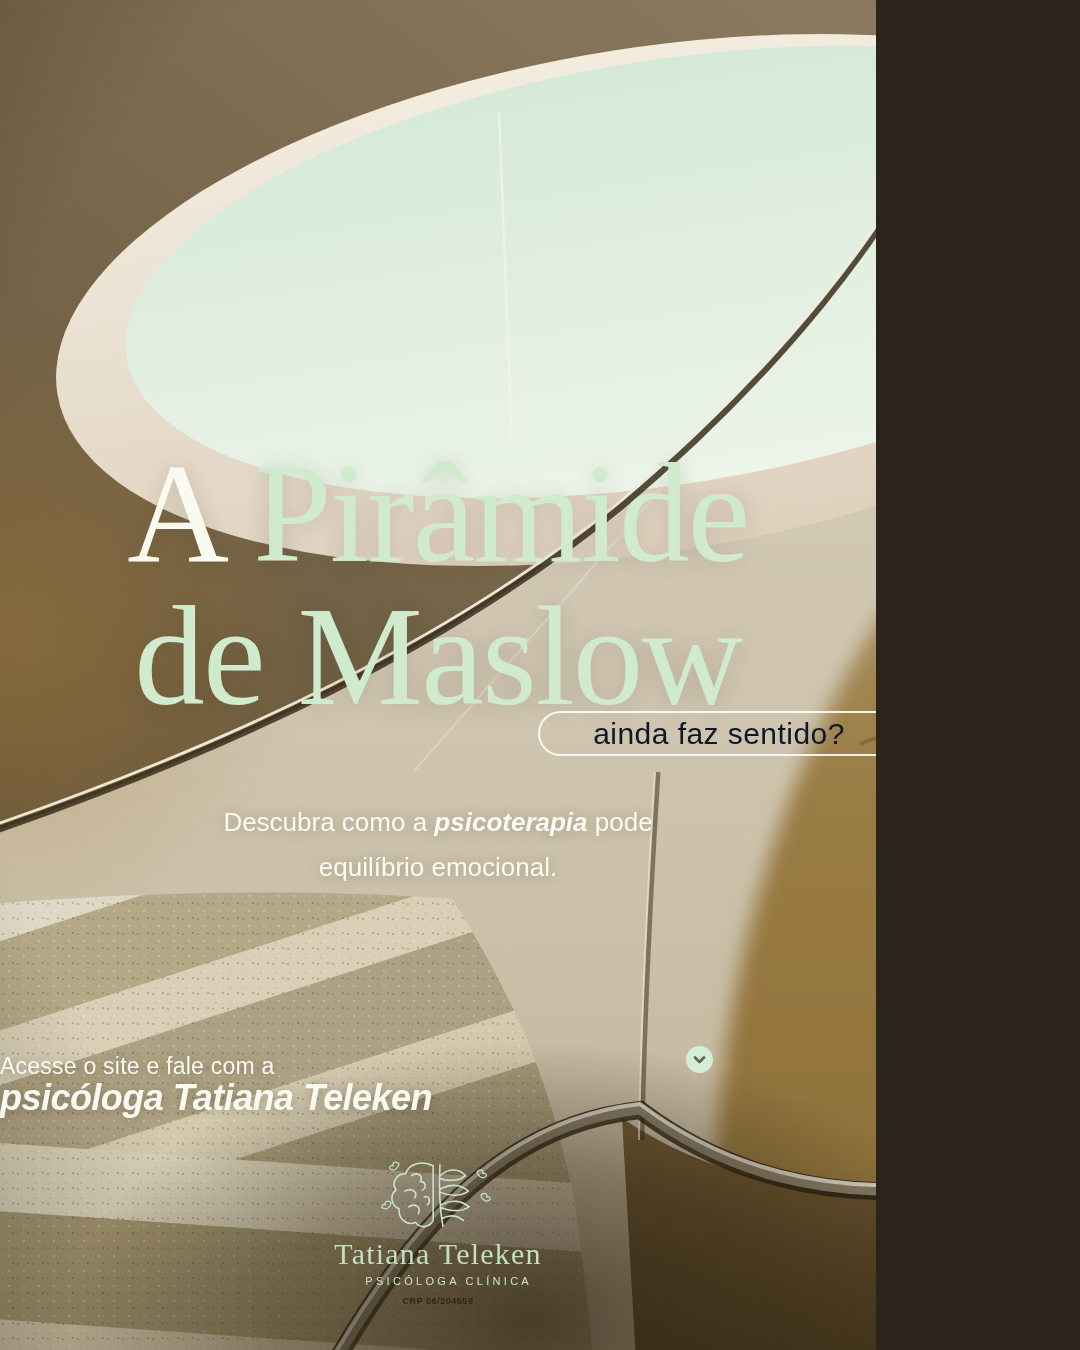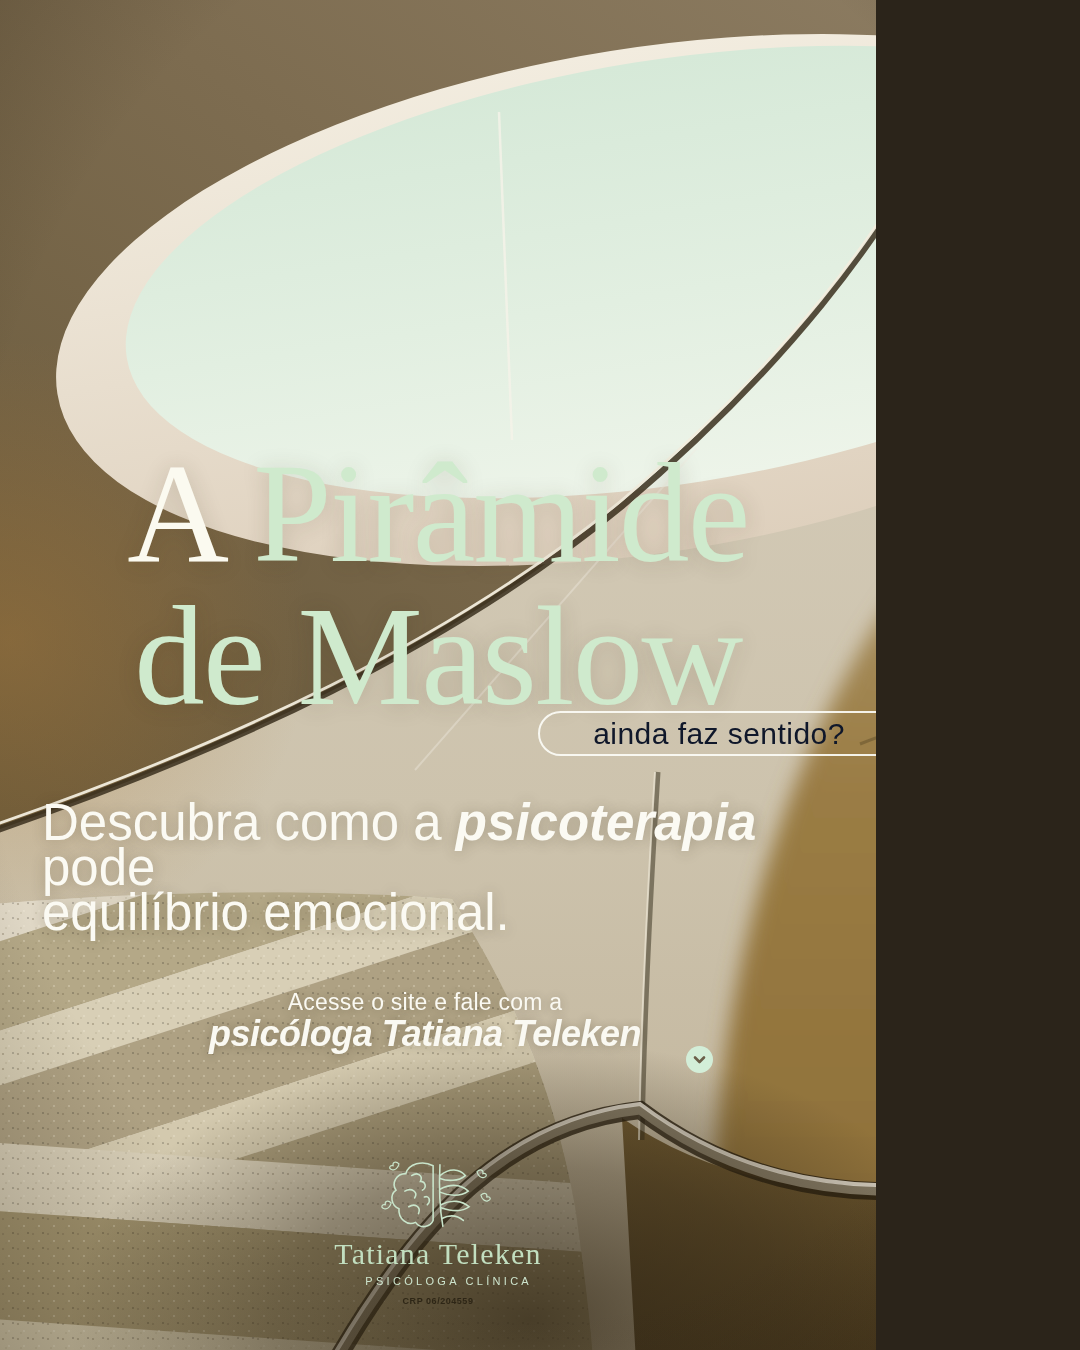--- a/index.html
+++ b/index.html
@@ -19,27 +19,27 @@
   .title .mint{color:#cfeacd;}
   .title-line{white-space:nowrap;text-shadow:0 2px 22px rgba(60,50,30,.18);}
 
   
   .badge{left:538px;top:711px;width:362px;height:45px;
     border:2px solid rgba(252,252,246,.92);border-radius:26px;
     box-sizing:border-box;display:flex;align-items:center;justify-content:center;}
   .badge span{color:#0f172a;font-size:30px;font-weight:400;letter-spacing:.015em;}
 
   
-  .body-text{left:0;right:0;top:800px;color:#fbfaf3;
-    font-size:51px;line-height:45px;font-weight:400;
-    text-shadow:0 1px 14px rgba(60,50,30,.28);padding-left:42px;}
+  .body-text{left:0;right:0;top:800px;text-align:center;color:#fbfaf3;
+    font-size:26px;line-height:45px;font-weight:400;
+    text-shadow:0 1px 14px rgba(60,50,30,.28);}
   .body-text .hl{font-weight:700;font-style:italic;}
 
   
-  .cta{left:0;right:26px;top:988px;text-align:center;color:#faf9f2;
+  .cta{left:0;right:26px;top:1052px;color:#faf9f2;
     text-shadow:0 1px 10px rgba(55,45,28,.3);}
   .cta-l1{font-size:23px;line-height:29px;letter-spacing:.01em;}
   .cta-l2{font-size:36px;line-height:33px;font-weight:700;font-style:italic;letter-spacing:-0.015em;}
   .cta-icon{left:686px;top:1046px;width:27px;height:27px;}
 
   
   .brand{left:0;right:0;top:1158px;text-align:center;}
   .brand-icon{display:block;margin:0 auto;width:118px;height:78px;}
   .brand-name{margin-top:2px;font-family:"Liberation Serif","DejaVu Serif",serif;
     font-size:30px;line-height:32px;color:#c2dfc0;letter-spacing:.04em;}

